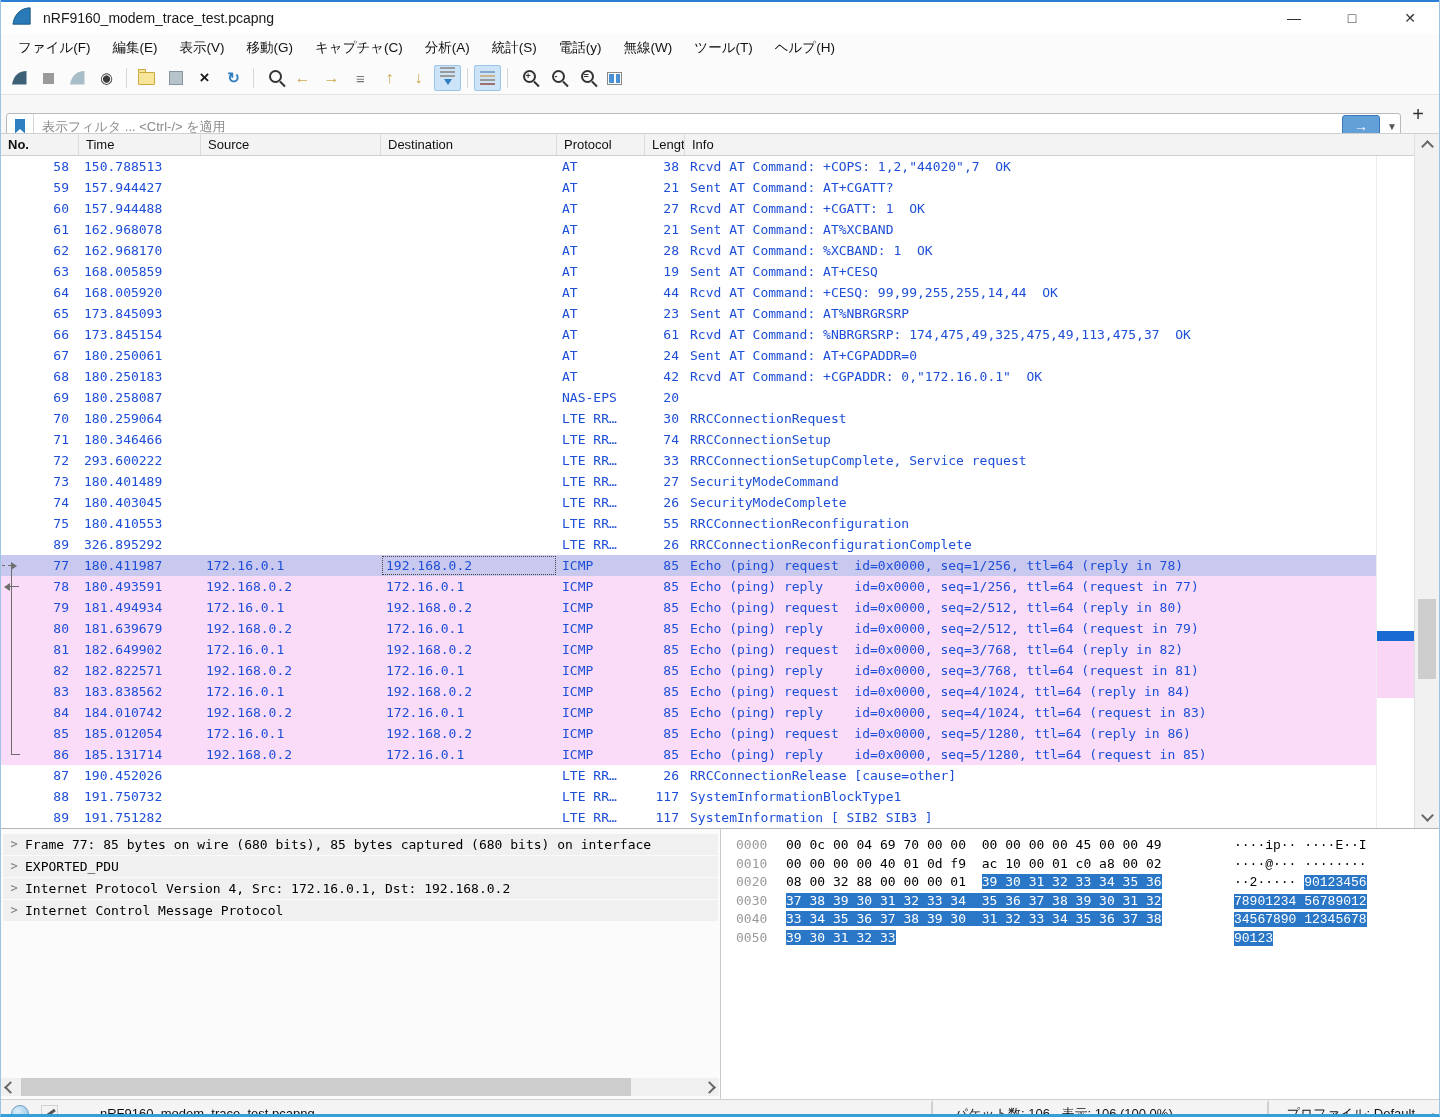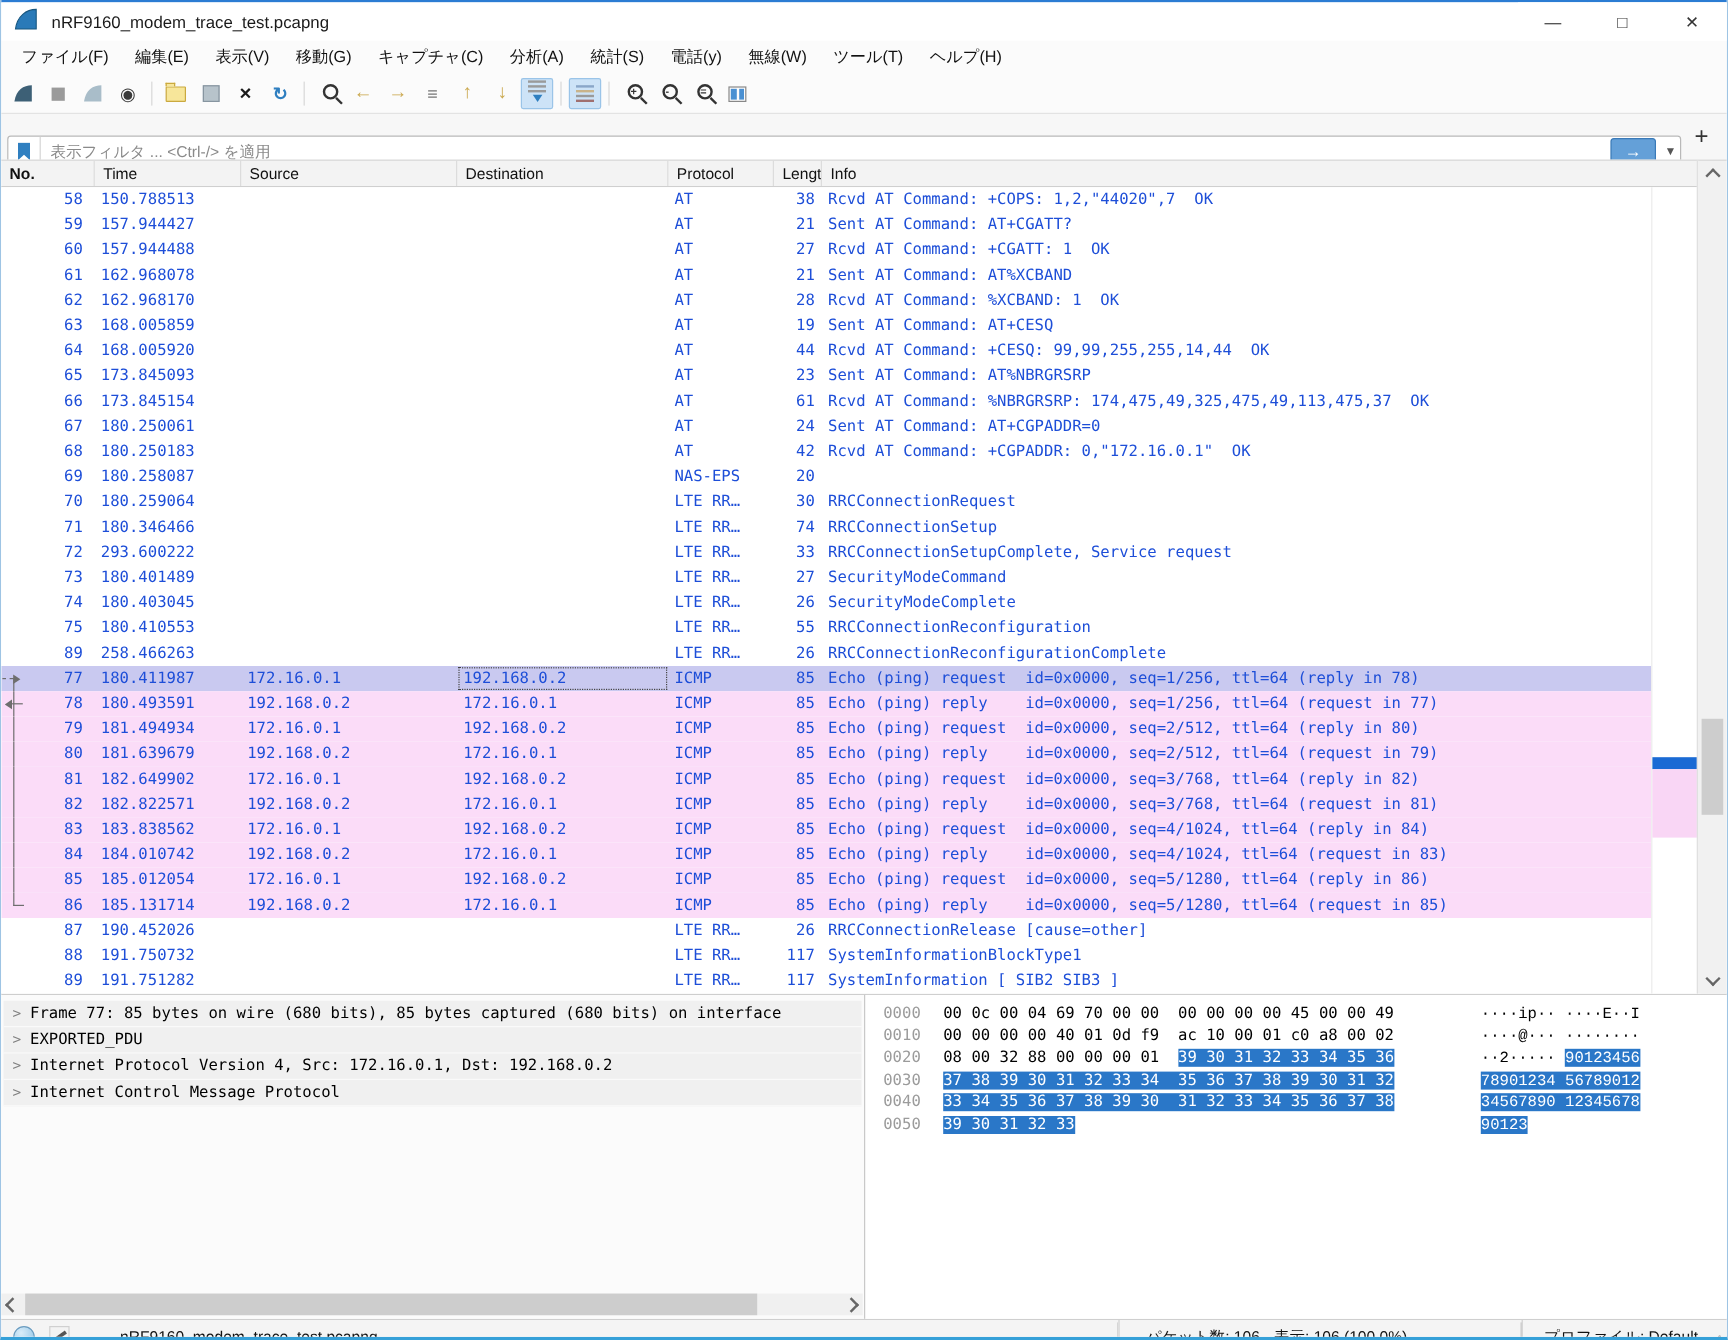--- a/index.html
+++ b/index.html
@@ -280,21 +280,21 @@
         <div class="prow default"><span class="cell c-no">66</span><span class="cell c-time">173.845154</span><span class="cell c-src"></span><span class="cell c-dst"></span><span class="cell c-proto">AT</span><span class="cell c-len">61</span><span class="cell c-info">Rcvd AT Command: %NBRGRSRP: 174,475,49,325,475,49,113,475,37  OK</span></div>
         <div class="prow default"><span class="cell c-no">67</span><span class="cell c-time">180.250061</span><span class="cell c-src"></span><span class="cell c-dst"></span><span class="cell c-proto">AT</span><span class="cell c-len">24</span><span class="cell c-info">Sent AT Command: AT+CGPADDR=0</span></div>
         <div class="prow default"><span class="cell c-no">68</span><span class="cell c-time">180.250183</span><span class="cell c-src"></span><span class="cell c-dst"></span><span class="cell c-proto">AT</span><span class="cell c-len">42</span><span class="cell c-info">Rcvd AT Command: +CGPADDR: 0,"172.16.0.1"  OK</span></div>
         <div class="prow default"><span class="cell c-no">69</span><span class="cell c-time">180.258087</span><span class="cell c-src"></span><span class="cell c-dst"></span><span class="cell c-proto">NAS-EPS</span><span class="cell c-len">20</span></div>
         <div class="prow default"><span class="cell c-no">70</span><span class="cell c-time">180.259064</span><span class="cell c-src"></span><span class="cell c-dst"></span><span class="cell c-proto">LTE RR…</span><span class="cell c-len">30</span><span class="cell c-info">RRCConnectionRequest</span></div>
         <div class="prow default"><span class="cell c-no">71</span><span class="cell c-time">180.346466</span><span class="cell c-src"></span><span class="cell c-dst"></span><span class="cell c-proto">LTE RR…</span><span class="cell c-len">74</span><span class="cell c-info">RRCConnectionSetup</span></div>
         <div class="prow default"><span class="cell c-no">72</span><span class="cell c-time">293.600222</span><span class="cell c-src"></span><span class="cell c-dst"></span><span class="cell c-proto">LTE RR…</span><span class="cell c-len">33</span><span class="cell c-info">RRCConnectionSetupComplete, Service request</span></div>
         <div class="prow default"><span class="cell c-no">73</span><span class="cell c-time">180.401489</span><span class="cell c-src"></span><span class="cell c-dst"></span><span class="cell c-proto">LTE RR…</span><span class="cell c-len">27</span><span class="cell c-info">SecurityModeCommand</span></div>
         <div class="prow default"><span class="cell c-no">74</span><span class="cell c-time">180.403045</span><span class="cell c-src"></span><span class="cell c-dst"></span><span class="cell c-proto">LTE RR…</span><span class="cell c-len">26</span><span class="cell c-info">SecurityModeComplete</span></div>
         <div class="prow default"><span class="cell c-no">75</span><span class="cell c-time">180.410553</span><span class="cell c-src"></span><span class="cell c-dst"></span><span class="cell c-proto">LTE RR…</span><span class="cell c-len">55</span><span class="cell c-info">RRCConnectionReconfiguration</span></div>
-        <div class="prow default"><span class="cell c-no">89</span><span class="cell c-time">258.466263</span><span class="cell c-src"></span><span class="cell c-dst"></span><span class="cell c-proto">LTE RR…</span><span class="cell c-len">26</span><span class="cell c-info">RRCConnectionReconfigurationComplete</span></div>
+        <div class="prow default"><span class="cell c-no">89</span><span class="cell c-time">326.895292</span><span class="cell c-src"></span><span class="cell c-dst"></span><span class="cell c-proto">LTE RR…</span><span class="cell c-len">26</span><span class="cell c-info">RRCConnectionReconfigurationComplete</span></div>
         <div class="prow selected"><span class="mk mk-start"><i class="v"></i><i class="hln"></i><i class="tri"></i></span><span class="cell c-no">77</span><span class="cell c-time">180.411987</span><span class="cell c-src">172.16.0.1</span><span class="cell c-dst focus">192.168.0.2</span><span class="cell c-proto">ICMP</span><span class="cell c-len">85</span><span class="cell c-info">Echo (ping) request  id=0x0000, seq=1/256, ttl=64 (reply in 78)</span></div>
         <div class="prow icmp"><span class="mk mk-back"><i class="v"></i><i class="hln"></i><i class="tri"></i></span><span class="cell c-no">78</span><span class="cell c-time">180.493591</span><span class="cell c-src">192.168.0.2</span><span class="cell c-dst">172.16.0.1</span><span class="cell c-proto">ICMP</span><span class="cell c-len">85</span><span class="cell c-info">Echo (ping) reply    id=0x0000, seq=1/256, ttl=64 (request in 77)</span></div>
         <div class="prow icmp"><span class="mk mk-line"><i class="v"></i></span><span class="cell c-no">79</span><span class="cell c-time">181.494934</span><span class="cell c-src">172.16.0.1</span><span class="cell c-dst">192.168.0.2</span><span class="cell c-proto">ICMP</span><span class="cell c-len">85</span><span class="cell c-info">Echo (ping) request  id=0x0000, seq=2/512, ttl=64 (reply in 80)</span></div>
         <div class="prow icmp"><span class="mk mk-line"><i class="v"></i></span><span class="cell c-no">80</span><span class="cell c-time">181.639679</span><span class="cell c-src">192.168.0.2</span><span class="cell c-dst">172.16.0.1</span><span class="cell c-proto">ICMP</span><span class="cell c-len">85</span><span class="cell c-info">Echo (ping) reply    id=0x0000, seq=2/512, ttl=64 (request in 79)</span></div>
         <div class="prow icmp"><span class="mk mk-line"><i class="v"></i></span><span class="cell c-no">81</span><span class="cell c-time">182.649902</span><span class="cell c-src">172.16.0.1</span><span class="cell c-dst">192.168.0.2</span><span class="cell c-proto">ICMP</span><span class="cell c-len">85</span><span class="cell c-info">Echo (ping) request  id=0x0000, seq=3/768, ttl=64 (reply in 82)</span></div>
         <div class="prow icmp"><span class="mk mk-line"><i class="v"></i></span><span class="cell c-no">82</span><span class="cell c-time">182.822571</span><span class="cell c-src">192.168.0.2</span><span class="cell c-dst">172.16.0.1</span><span class="cell c-proto">ICMP</span><span class="cell c-len">85</span><span class="cell c-info">Echo (ping) reply    id=0x0000, seq=3/768, ttl=64 (request in 81)</span></div>
         <div class="prow icmp"><span class="mk mk-line"><i class="v"></i></span><span class="cell c-no">83</span><span class="cell c-time">183.838562</span><span class="cell c-src">172.16.0.1</span><span class="cell c-dst">192.168.0.2</span><span class="cell c-proto">ICMP</span><span class="cell c-len">85</span><span class="cell c-info">Echo (ping) request  id=0x0000, seq=4/1024, ttl=64 (reply in 84)</span></div>
         <div class="prow icmp"><span class="mk mk-line"><i class="v"></i></span><span class="cell c-no">84</span><span class="cell c-time">184.010742</span><span class="cell c-src">192.168.0.2</span><span class="cell c-dst">172.16.0.1</span><span class="cell c-proto">ICMP</span><span class="cell c-len">85</span><span class="cell c-info">Echo (ping) reply    id=0x0000, seq=4/1024, ttl=64 (request in 83)</span></div>
         <div class="prow icmp"><span class="mk mk-line"><i class="v"></i></span><span class="cell c-no">85</span><span class="cell c-time">185.012054</span><span class="cell c-src">172.16.0.1</span><span class="cell c-dst">192.168.0.2</span><span class="cell c-proto">ICMP</span><span class="cell c-len">85</span><span class="cell c-info">Echo (ping) request  id=0x0000, seq=5/1280, ttl=64 (reply in 86)</span></div>
         <div class="prow icmp"><span class="mk mk-end"><i class="v"></i><i class="hln"></i></span><span class="cell c-no">86</span><span class="cell c-time">185.131714</span><span class="cell c-src">192.168.0.2</span><span class="cell c-dst">172.16.0.1</span><span class="cell c-proto">ICMP</span><span class="cell c-len">85</span><span class="cell c-info">Echo (ping) reply    id=0x0000, seq=5/1280, ttl=64 (request in 85)</span></div>

